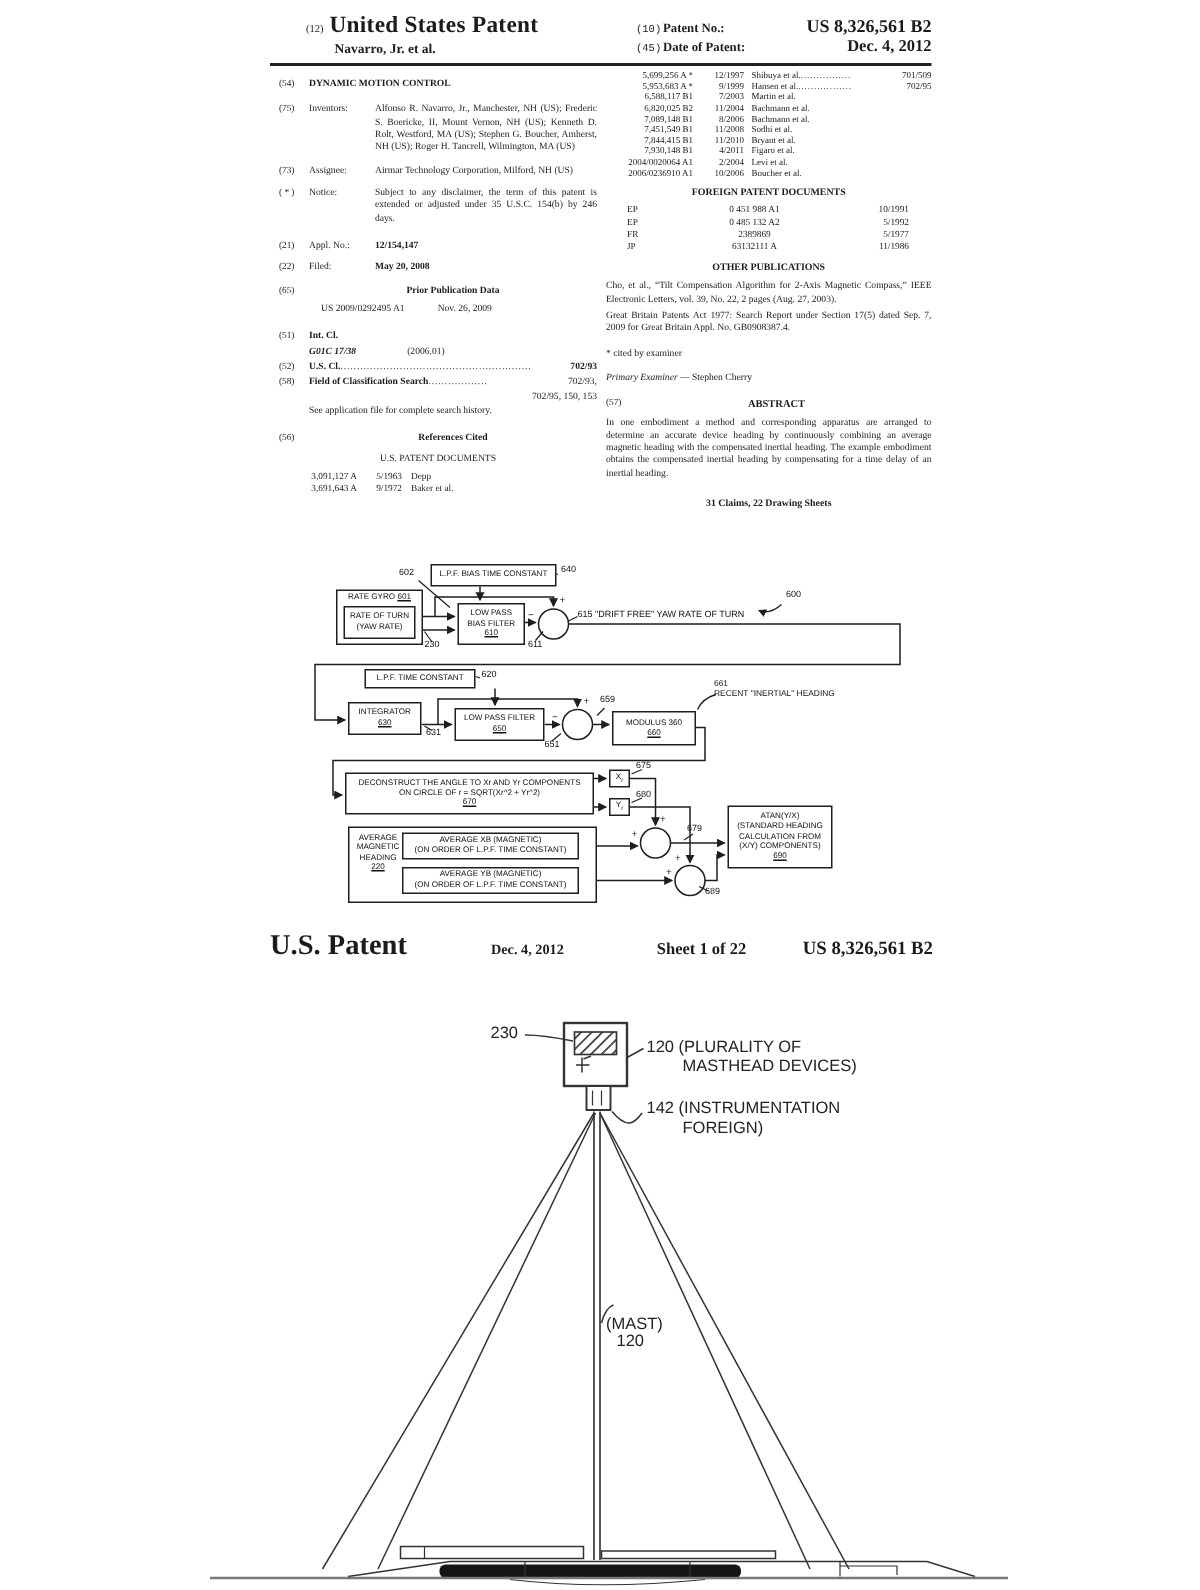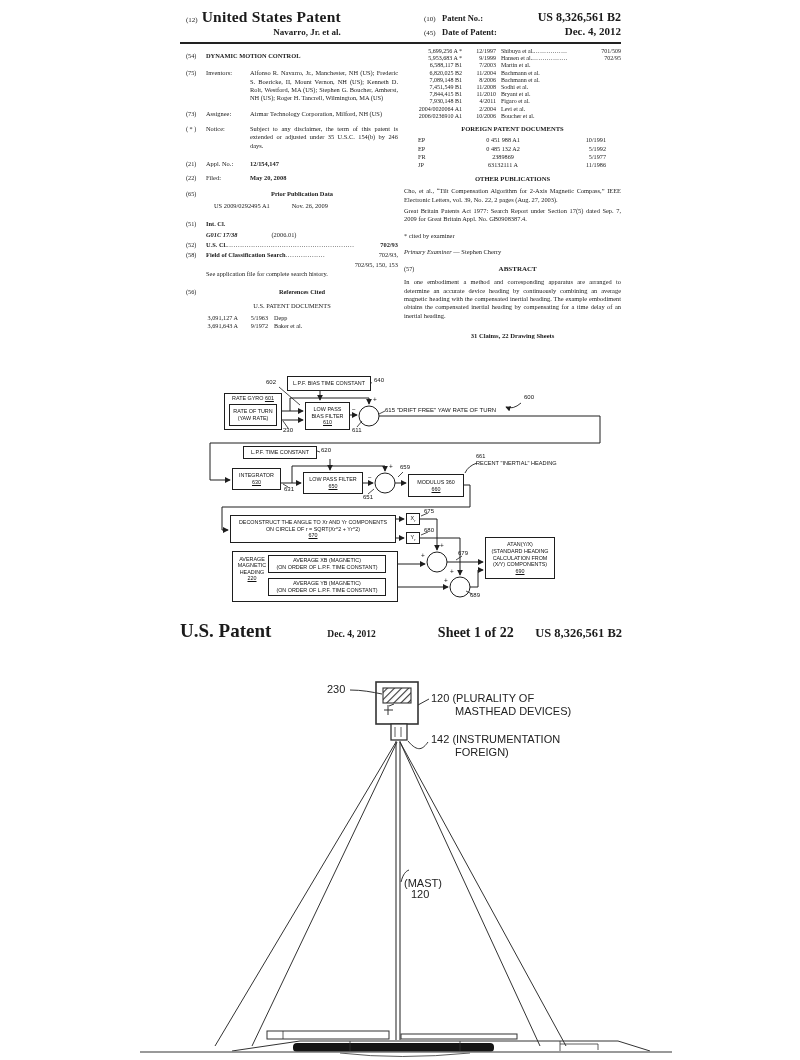--- a/index.html
+++ b/index.html
@@ -1,26 +1,26 @@
 <!DOCTYPE html>
 <html><head>
 <meta charset="utf-8">
 <style>
   html,body{margin:0;padding:0;background:#fff;}
   body{width:800px;height:1060px;position:relative;overflow:hidden;
        font-family:"Liberation Serif",serif;color:#1b1b1b;}
   
   #front{position:absolute;left:180px;top:8px;width:441px;}
   .hdr-tag{font-size:7px;}
-  #hdr-left{position:absolute;left:6px;top:0;text-align:right;}
+  #hdr-left{position:absolute;left:24px;top:0;}
   #hdr-title{font-size:15.5px;font-weight:bold;letter-spacing:.2px;}
   #hdr-byline{font-size:9px;font-weight:bold;margin-left:19px;margin-top:1px;}
   #hdr-right{position:absolute;left:244px;top:2px;width:197px;}
   .hr-row{display:flex;align-items:baseline;}
-  .hr-row .hdr-tag{width:18px;}
+  .hr-row .hdr-tag{width:18px;font-family:Liberation Mono, monospace;}
   .hr-lab{font-size:8.5px;font-weight:bold;}
   .hr-val{font-weight:bold;margin-left:auto;}
   #pno{font-size:12px;} #pdate{font-size:11px;}
   #hdr-rule{position:absolute;left:0;top:34px;width:441px;height:2px;background:#222;}
   
   #colL{position:absolute;left:6px;top:44px;width:212px;font-size:6.4px;line-height:1.3;}
   #colR{position:absolute;left:224px;top:40px;width:217px;font-size:6.4px;line-height:1.3;}
   .row{display:grid;grid-template-columns:20px 44px 1fr;margin-bottom:7px;}
   .tag{font-size:6.2px;}
   .key{}
@@ -42,21 +42,21 @@
       display:flex;flex-direction:column;align-items:center;justify-content:center;
       text-align:center;font-family:"Liberation Sans",sans-serif;font-size:5.4px;
       line-height:1.25;color:#111;white-space:pre-line;z-index:3;}
   .thin{border-width:1.1px;}
   .ref{position:absolute;font-family:"Liberation Sans",sans-serif;font-size:6px;color:#111;z-index:4;white-space:nowrap;}
   .refblock{position:absolute;font-family:"Liberation Sans",sans-serif;font-size:5.6px;line-height:1.2;color:#111;z-index:4;white-space:pre-line;}
   
   #sheet{position:absolute;left:180px;top:620px;width:442px;display:flex;align-items:baseline;}
   #sh-title{font-size:19px;font-weight:bold;}
   #sh-date{font-size:9.5px;font-weight:bold;margin-left:56px;}
-  #sh-sheet{font-size:14px;font-weight:bold;margin-left:62px;}
+  #sh-sheet{font-size:11px;font-weight:bold;margin-left:62px;}
   #sh-no{font-size:12.5px;font-weight:bold;margin-left:auto;}
   
   .figlab{position:absolute;font-family:"Liberation Sans",sans-serif;font-size:11px;color:#222;z-index:4;white-space:nowrap;}
   svg{position:absolute;left:0;top:0;z-index:1;}
 </style>
 </head>
 <body>
 
 <svg width="800" height="1060" viewBox="0 0 800 1060">
   <defs>

